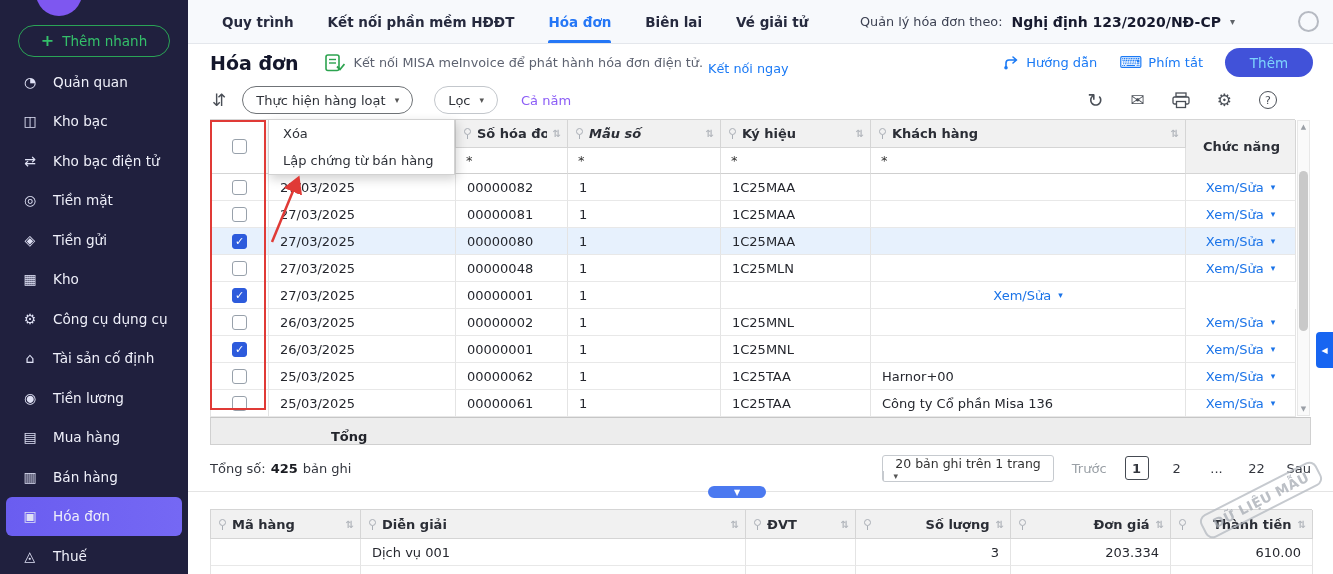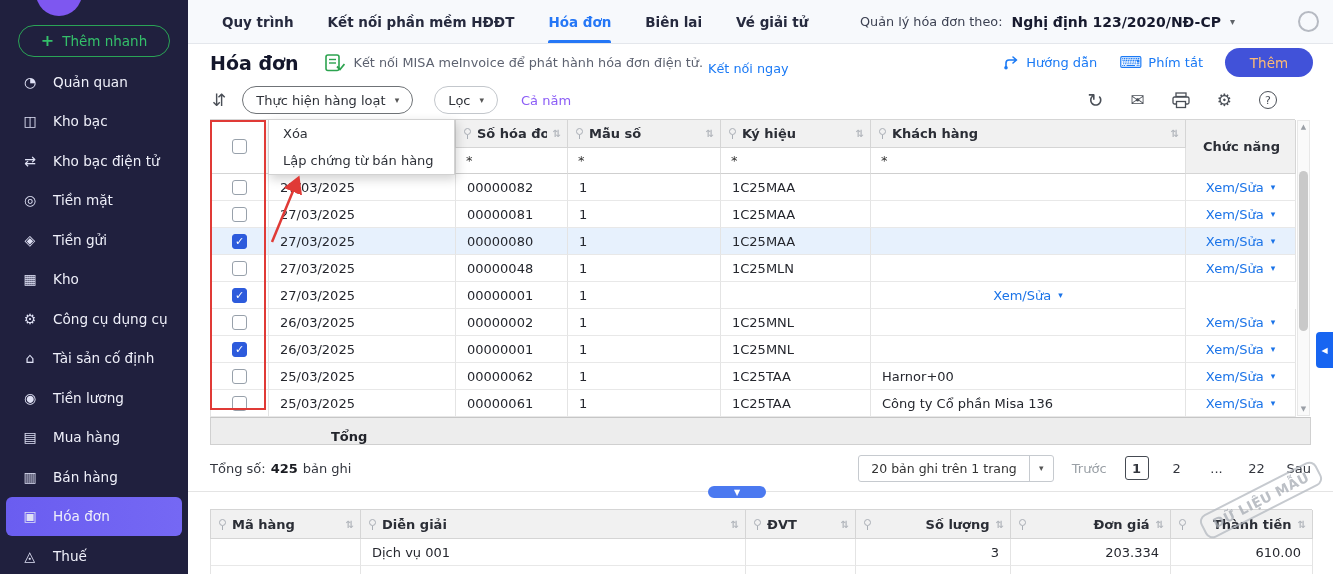--- a/index.html
+++ b/index.html
@@ -35,21 +35,21 @@
   .support-icon { width:21px; height:21px; border:2px solid #B6BAC2; border-radius:50%; margin-left:54px; cursor:pointer; flex:none; }
   
   .page-header { height:37px; display:flex; align-items:center; padding:0 20px 0 22px; }
   .page-title { font-size:19px; font-weight:bold; color:#14172C; white-space:nowrap; }
   .doc-icon { margin-left:26px; display:flex; align-items:center; }
   .banner-text { font-size:12.8px; color:#5D6270; margin-left:9px; white-space:nowrap; }
   .banner-link { font-size:12.8px; color:#1B7AF5; margin-left:5px; cursor:pointer; text-decoration:none; white-space:nowrap;margin-top:12px; }
   .ph-right { margin-left:auto; display:flex; align-items:center; gap:22px; }
   .hint-btn { display:flex; align-items:center; gap:6px; color:#1B7AF5; font-size:13px; cursor:pointer; white-space:nowrap; }
   .kbd-icon { font-size:16px; line-height:1; }
-  .add-btn { width:88px; height:29px; background:#4152D9; color:#fdba74; border:none; border-radius:15px; font-size:13.5px;
+  .add-btn { width:88px; height:29px; background:#4152D9; color:#7dd3fc; border:none; border-radius:15px; font-size:13.5px;
     display:flex; align-items:center; justify-content:center; cursor:pointer; font-family:inherit; }
   
   .toolbar { height:38px; display:flex; align-items:center; padding:0 20px 0 24px; }
   .sync-icon { font-size:17px; color:#4A4F57; cursor:pointer; }
   .pill { height:28px; border-radius:14px; display:flex; align-items:center; padding:0 13px; font-size:13px; color:#2E3138; gap:9px; cursor:pointer; background:#fff; white-space:nowrap; }
   .pill.batch { border:1.5px solid #6F7377; margin-left:16px;justify-content:center; }
   .pill.filter { border:1px solid #C3C7CC; margin-left:21px; }
   .pill-caret { font-size:9px; color:#555; }
   .period { margin-left:23px; font-size:13px; color:#8b5cf6; }
   .tb-icons { margin-left:auto; display:flex; align-items:center; gap:27px; margin-right:36px; color:#4A4F57; }
@@ -61,21 +61,21 @@
   
   .table-area { position:relative; margin-left:22px; width:1101px; }
   .thead { display:grid; grid-template-columns:58px 187px 112px 153px 150px 315px 110px; grid-template-rows:28px 26px;
     border-top:1px solid #D5D5D5; border-left:1px solid #D5D5D5; width:1085px; }
   .th { background:#F1F1F1; border-right:1px solid #D5D5D5; border-bottom:1px solid #D5D5D5; display:flex; align-items:center;
     gap:6px; padding:0 6px 0 8px; font-size:13px; font-weight:bold; color:#2B2E36; overflow:hidden; }
   .th-label { flex:1; white-space:nowrap; overflow:hidden; }
   .th-check { grid-column:1; grid-row:1 / 3; background:#fff; justify-content:center; padding:0; }
   .th-date { grid-column:2; grid-row:1; }
   .th-no   { grid-column:3; grid-row:1; }
-  .th-form { grid-column:4; grid-row:1; }
+  .th-form { grid-column:4; grid-row:1;font-style:italic; }
   .th-sym  { grid-column:5; grid-row:1; }
   .th-cust { grid-column:6; grid-row:1; }
   .th-func { grid-column:7; grid-row:1 / 3; justify-content:center; }
   .th-func .th-label { flex:none; }
   .fcell { background:#fff; border-right:1px solid #E0E0E0; border-bottom:1px solid #CFCFCF; display:flex; align-items:center;
     padding:0 10px; font-size:13px; color:#333; }
   .f-date { grid-column:2; grid-row:2; } .f-no { grid-column:3; grid-row:2; } .f-form { grid-column:4; grid-row:2; }
   .f-sym { grid-column:5; grid-row:2; } .f-cust { grid-column:6; grid-row:2; }
   .pin { width:7px; height:7px; border:1.2px solid #A9AEB5; border-radius:50%; position:relative; flex:none; margin-top:-4px; }
   .pin::after { content:''; position:absolute; left:2px; top:6px; width:1.2px; height:4px; background:#A9AEB5; }
@@ -94,21 +94,21 @@
   .total-label { font-weight:bold; font-size:13px; color:#22242b; }
   .vscroll { position:absolute; left:1087px; top:1px; width:13px; height:296px; background:#FAFAFA; border:1px solid #E8E8E8; }
   .vthumb { position:absolute; left:1px; top:50px; width:9px; height:160px; background:#C9C9C9; border-radius:5px; cursor:pointer; }
   .varrow { position:absolute; left:0; width:11px; text-align:center; font-size:7px; color:#9A9FA6; }
   .varrow.up { top:2px; } .varrow.down { bottom:2px; }
   
   .list-footer { height:47px; display:flex; align-items:center; padding:0 22px; border-bottom:1px solid #E4E4E4; }
   .records-total { display:flex; align-items:baseline; gap:5px; font-size:13px; color:#33363E; white-space:nowrap; }
   .rt-count { font-weight:bold; color:#1A1C22; }
   .pager { margin-left:auto; display:flex; align-items:center; gap:18px; }
-  .page-size { height:27px; border:1px solid #C6CACF; border-radius:3px; display:flex; align-items:stretch; font-size:12.5px; color:#333; cursor:pointer; background:#fff; }
+  .page-size { height:27px; border:1px solid #C6CACF; border-radius:3px; display:flex; align-items:stretch; font-size:12.5px; color:#333; cursor:pointer; background:#fff;flex-direction:column; }
   .ps-label { padding:0 12px; display:flex; align-items:center; white-space:nowrap; }
   .ps-caret { width:24px; border-left:1px solid #C6CACF; display:flex; align-items:center; justify-content:center; color:#555; font-size:9px; }
   .prev-lbl { color:#9AA0A6; font-size:13px; cursor:default; }
   .pages { display:flex; align-items:center; gap:16px; }
   .page-btn { min-width:24px; height:24px; display:flex; align-items:center; justify-content:center; font-size:13px; color:#33363E; cursor:pointer; padding:0 3px; }
   .page-btn.active { border:1.5px solid #454A52; border-radius:3px; font-weight:bold; }
   .next-lbl { color:#33363E; font-size:13px; cursor:pointer; }
   
   .expander { position:absolute; left:520px; top:486px; width:58px; height:12px; background:#4B79F0; border-radius:6px;
     display:flex; align-items:center; justify-content:center; color:#fff; font-size:8px; cursor:pointer; z-index:20; }

